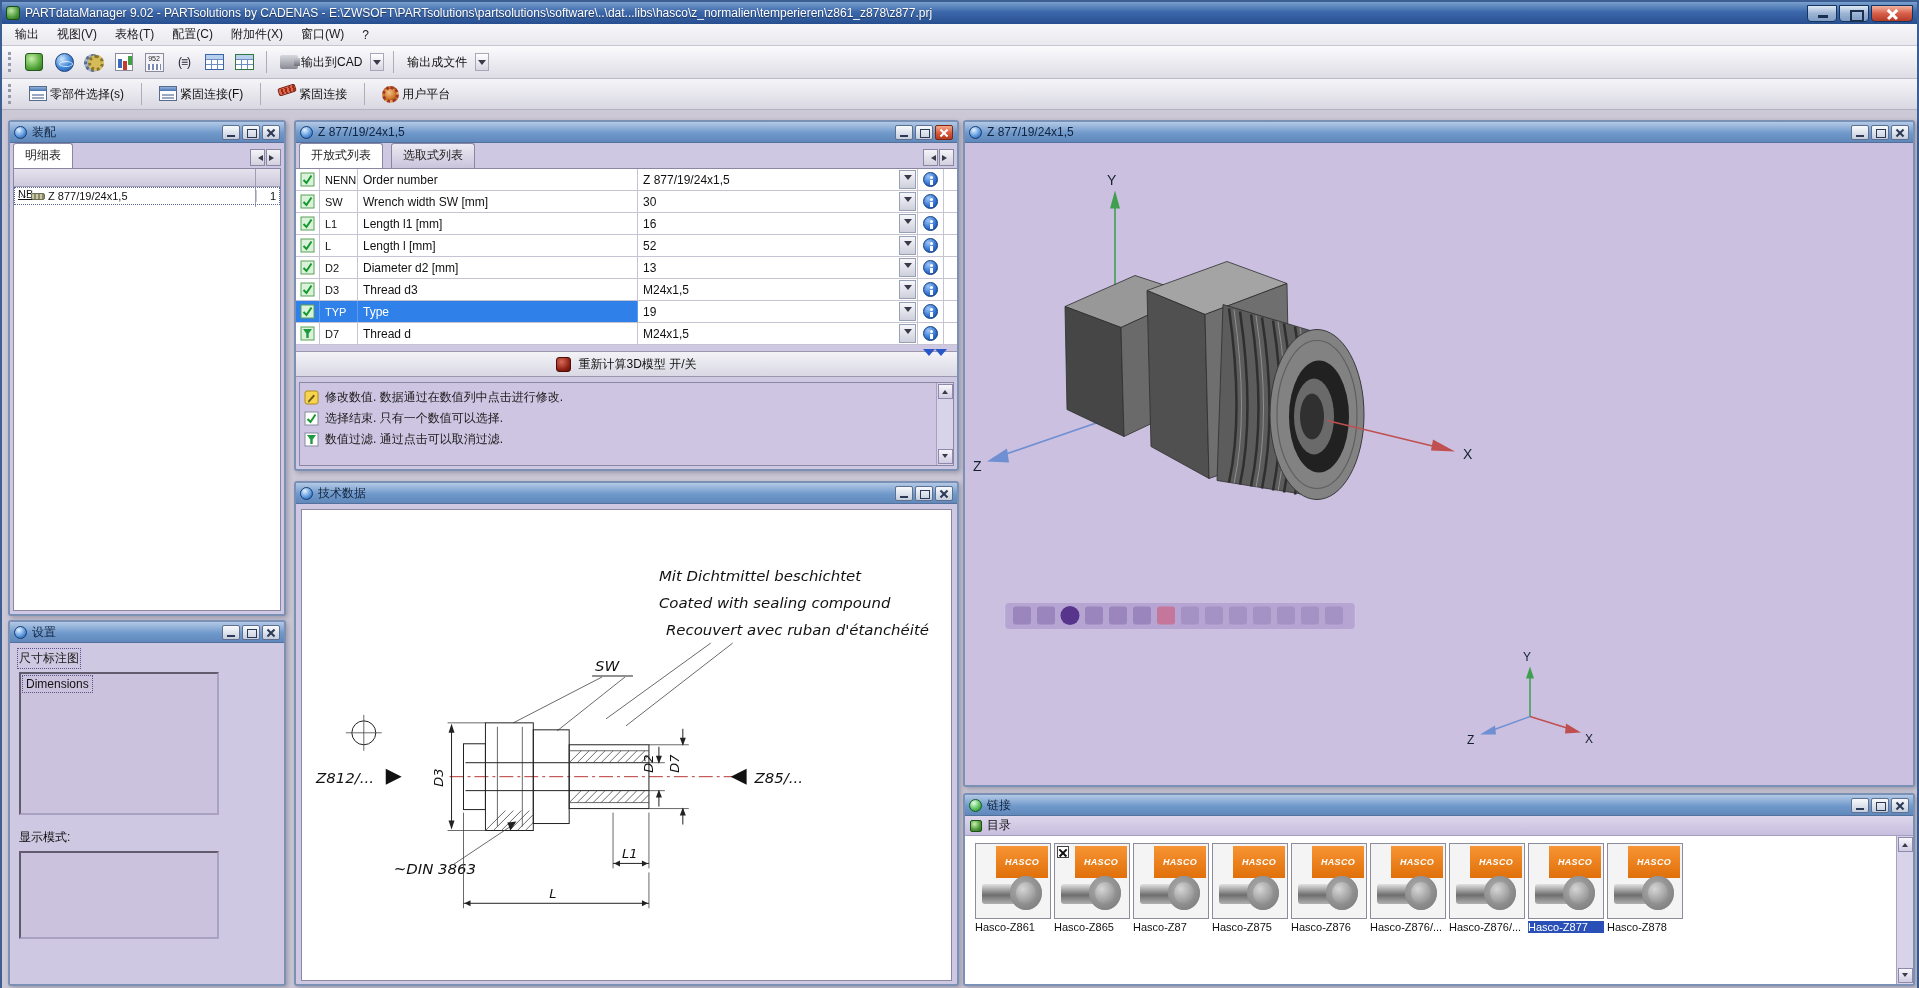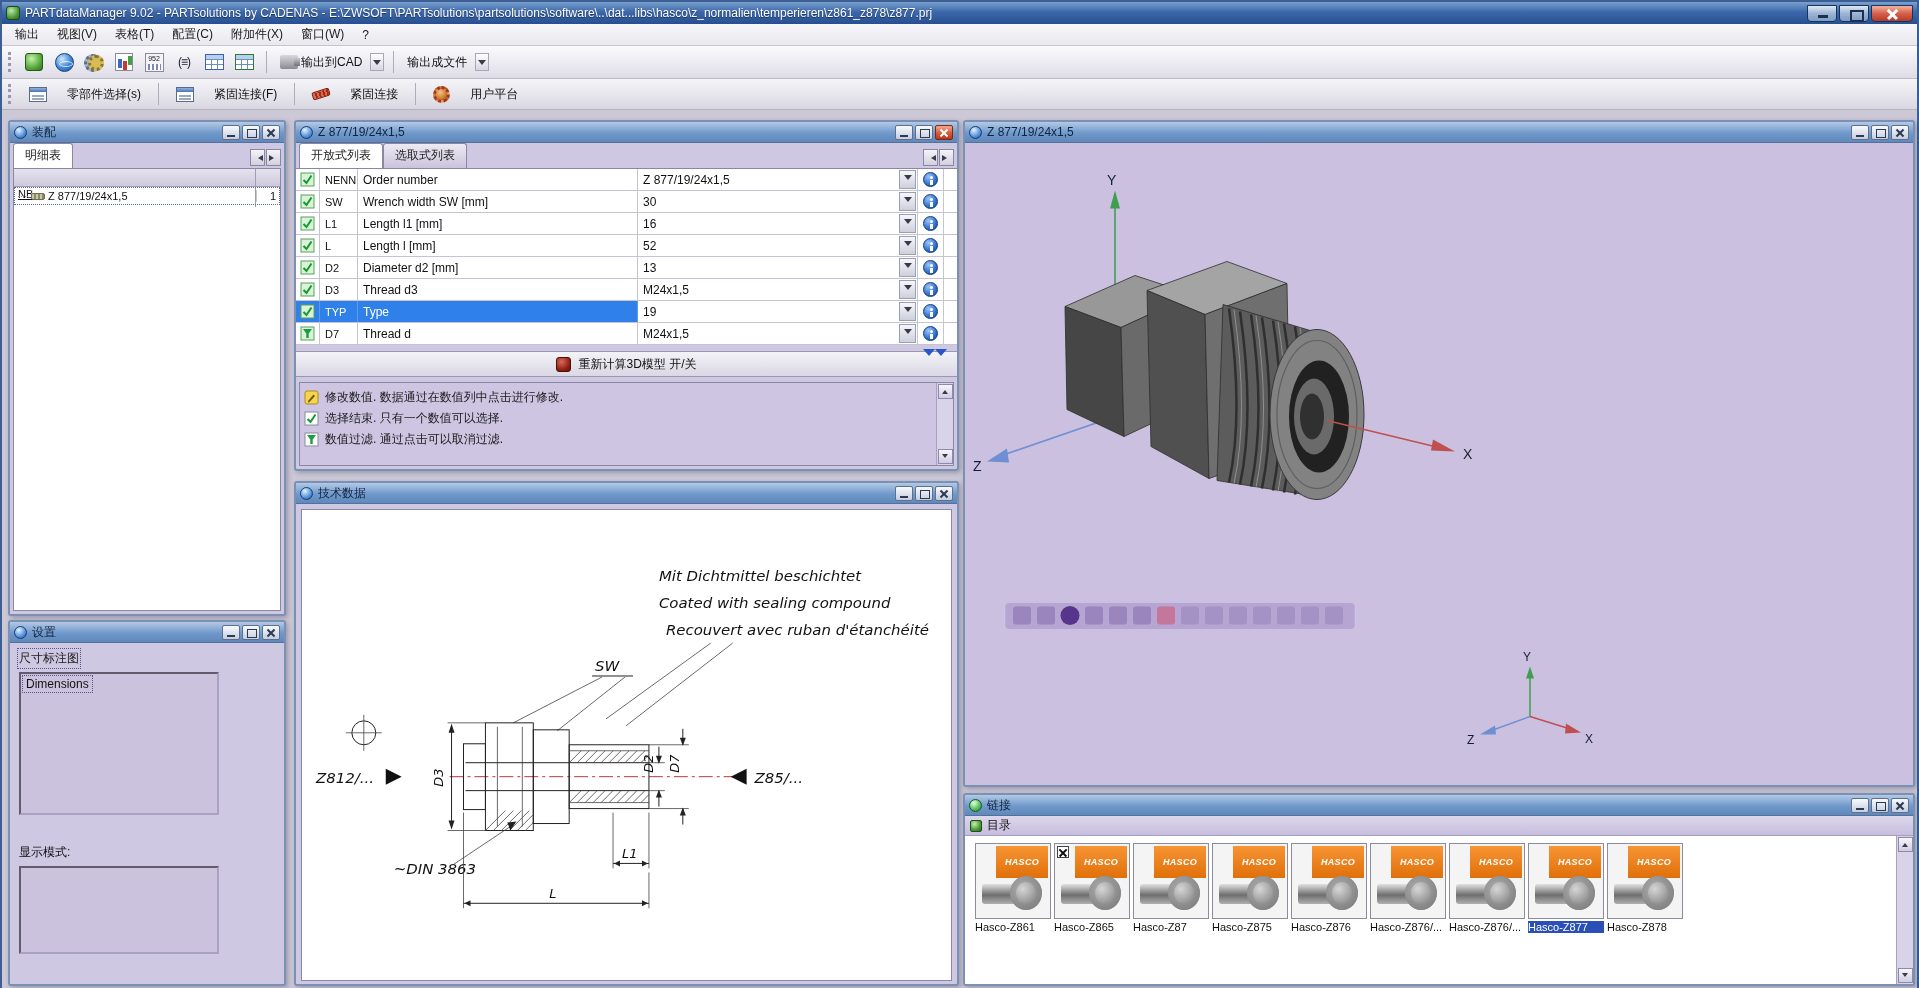--- a/index.html
+++ b/index.html
@@ -27,21 +27,21 @@
   .menu-item { padding:3px 9px; color:#1a1a1a; }
 
   .toolbar { height:33px; background:linear-gradient(#fbfbfd,#dedde6); border-bottom:1px solid #bdbac8; display:flex; align-items:center; padding:0 6px; gap:4px; }
   .toolbar2 { height:31px; background:linear-gradient(#f5f5f8,#d9d8e2); border-bottom:1px solid #b4b1c0; display:flex; align-items:center; padding:0 6px; gap:2px; }
   .grip { width:5px; height:20px; border-left:3px dotted #9a98ac; margin:0 4px 0 0; }
   .tsep { width:1px; height:22px; background:#aeabbd; margin:0 5px; }
   .tbtn { width:26px; height:26px; display:flex; align-items:center; justify-content:center; border:1px solid transparent; border-radius:2px; }
   .combo { display:flex; align-items:center; gap:3px; padding:2px 4px; }
   .combo-label { font-size:12px; }
   .drop-mini { width:14px; height:18px; display:flex; align-items:center; justify-content:center; border:1px solid #a8a6b8; background:linear-gradient(#fff,#d8d7e2); }
-  .tb2-btn { display:flex; align-items:center; gap:20px; padding:3px 9px; border:1px solid transparent; border-radius:2px; }
+  .tb2-btn { display:flex; align-items:flex-start; gap:3px; padding:3px 9px; border:1px solid transparent; border-radius:2px; }
 
   
   .tri-down { width:0; height:0; border:4px solid transparent; border-top:5px solid #3a3a4a; margin-top:4px; }
   .tri-left { width:0; height:0; border:4px solid transparent; border-right:6px solid #3a3a4a; }
   .tri-right { width:0; height:0; border:4px solid transparent; border-left:6px solid #3a3a4a; }
   .ic { display:inline-block; }
   .ic-cube { width:18px; height:18px; border-radius:3px; background:radial-gradient(circle at 35% 30%,#c6f0a8,#57a83e 60%,#2c6e1e); border:1px solid #245c18; }
   .ic-globe { width:19px; height:19px; border-radius:50%; background:radial-gradient(circle at 35% 30%,#cfe8ff,#3f85d6 55%,#1a4f9e); border:1px solid #15407e; position:relative; }
   .ic-globe::after { content:""; position:absolute; left:3px; top:7px; width:12px; height:4px; border-radius:50%; border:1px solid rgba(255,255,255,.75); }
   .ic-gears { width:20px; height:18px; position:relative; }
@@ -79,21 +79,21 @@
   .pb-min::before { width:8px; height:2px; left:4px; top:9px; }
   .pb-min::after { display:none; }
   .pb-max::before { width:8px; height:7px; left:4px; top:3px; background:transparent; border:1.5px solid #2c3a56; }
   .pb-max::after { display:none; }
   .pb-close::before { width:10px; height:2px; left:3px; top:6px; transform:rotate(45deg); }
   .pb-close::after { width:10px; height:2px; left:3px; top:6px; transform:rotate(-45deg); }
   .pbtn.red { background:linear-gradient(#f4a88e,#d85a3a 55%,#b23a20); border-color:#7e2812; }
   .pbtn.red::before,.pbtn.red::after { background:#fff; }
 
   .tabstrip { display:flex; align-items:flex-end; height:25px; flex:0 0 25px; padding:3px 3px 0; position:relative; }
-  .tab { padding:3px 11px 4px; border:1px solid #8a87a2; border-bottom:none; background:linear-gradient(#eceaf2,#cac4dc); border-radius:3px 3px 0 0; margin-right:0; font-size:12px; color:#222; }
+  .tab { padding:3px 11px 4px; border:1px solid #8a87a2; border-bottom:none; background:linear-gradient(#eceaf2,#cac4dc); border-radius:3px 3px 0 0; margin-right:8px; font-size:12px; color:#222; }
   .tab.active { background:#fff; }
   .tab-arrows { position:absolute; right:3px; bottom:2px; display:flex; gap:1px; }
   .tab-arrow { width:15px; height:17px; border:1px solid #8a87a2; background:linear-gradient(#f4f4f8,#d2d0de); display:flex; align-items:center; justify-content:center; }
   .tab-arrow .tri-left,.tab-arrow .tri-right { border-width:3px; border-right-width:5px; border-left-width:5px; }
 
   
   .asm-body { flex:1; display:flex; flex-direction:column; background:#cfc8e2; }
   .asm-content { flex:1; margin:0 3px 3px; background:#fff; border:1px solid #8a87a2; display:flex; flex-direction:column; }
   .asm-head { display:flex; height:18px; background:linear-gradient(#e6e3ee,#cdc9dc); border-bottom:1px solid #a09cb4; }
   .asm-head-cell { padding:19px 4px; font-size:11px; border-right:1px solid #a09cb4;text-decoration:underline; }
@@ -101,21 +101,21 @@
   .asm-head-n { width:24px; border-right:none; }
   .asm-row { display:flex; height:18px; align-items:center; outline:1px dotted #5a6a9a; outline-offset:-1px; }
   .asm-row-label { flex:1; display:flex; align-items:center; gap:3px; padding-left:4px; font-size:11px; white-space:nowrap; overflow:hidden; }
   .tree-dash { width:10px; border-top:1px dotted #888; }
   .screw-icon { width:14px; height:7px; border-radius:2px; background:repeating-linear-gradient(90deg,#c9c9a8 0 2px,#8a8a6a 2px 4px); border:1px solid #6c6c50; }
   .asm-row-count { width:24px; text-align:right; padding-right:4px; font-size:11px; border-left:1px solid #c8c5d4; }
 
   
   .set-body { flex:1; padding:7px 9px; background:#cfc8e2; }
   .set-caption { display:inline-block; font-size:12px; color:#1a1a1a; outline:1px dotted #55558a; outline-offset:1px; margin-bottom:5px; }
-  .set-caption2 { display:block; font-size:12px; margin:29px 0 5px; }
+  .set-caption2 { display:block; font-size:12px; margin:14px 0 5px; }
   .listbox { width:200px; background:#cbc3de; border:2px inset #aaa2c2; padding:2px; }
   .listbox.lb1 { height:143px; }
   .listbox.lb2 { height:88px; }
   .list-item { font-size:12px; padding:1px 3px; outline:1px dotted #55558a; display:inline-block; }
 
   
   .ptable { background:#fff; border-top:1px solid #8a87a2; }
   .prow { display:flex; height:22px; border-bottom:1px solid #c6c3d2; background:#fff; }
   .pcell { border-right:1px solid #c6c3d2; display:flex; align-items:center; padding:0 5px; overflow:hidden; white-space:nowrap; }
   .c-icon { width:24px; flex:0 0 24px; justify-content:center; padding:0; }

